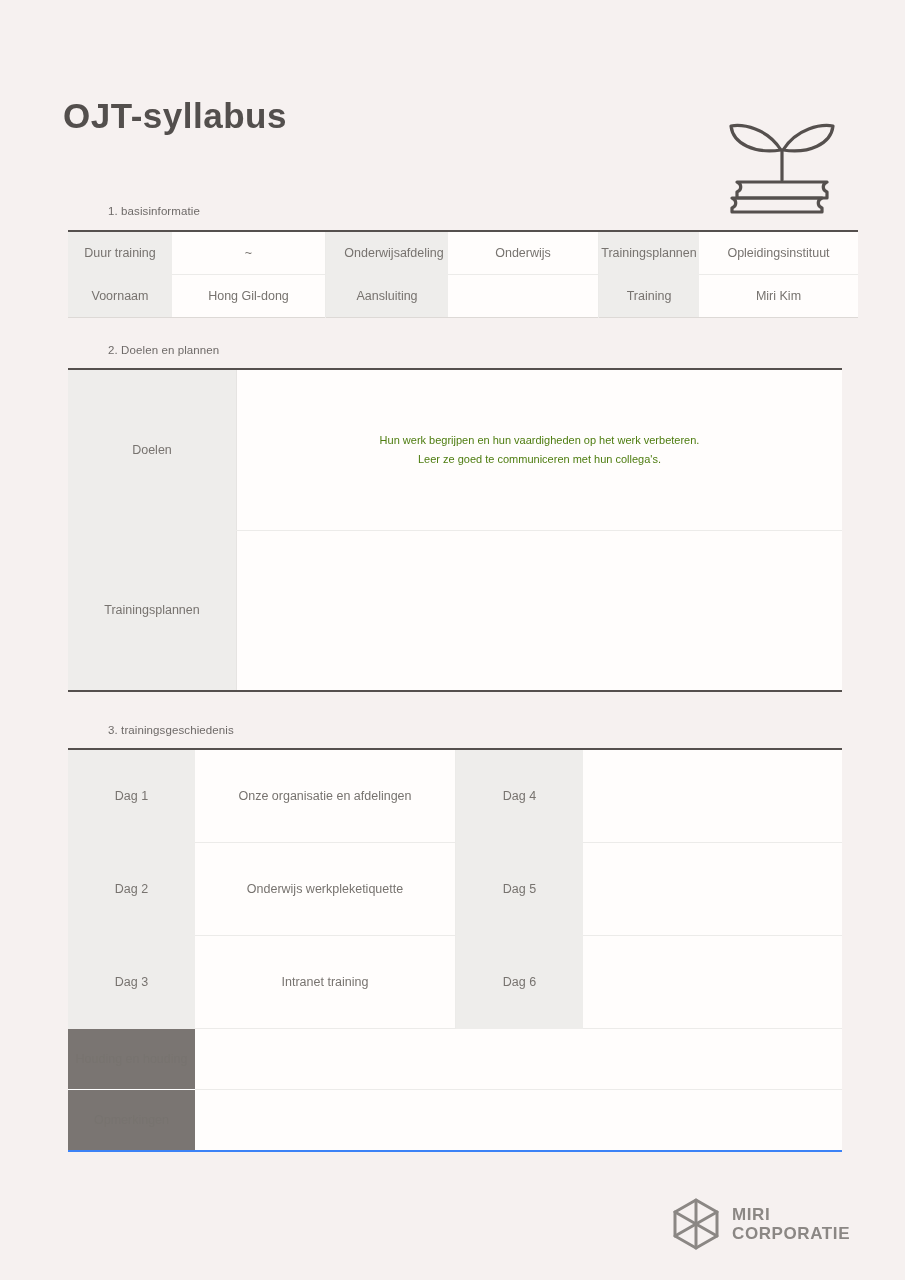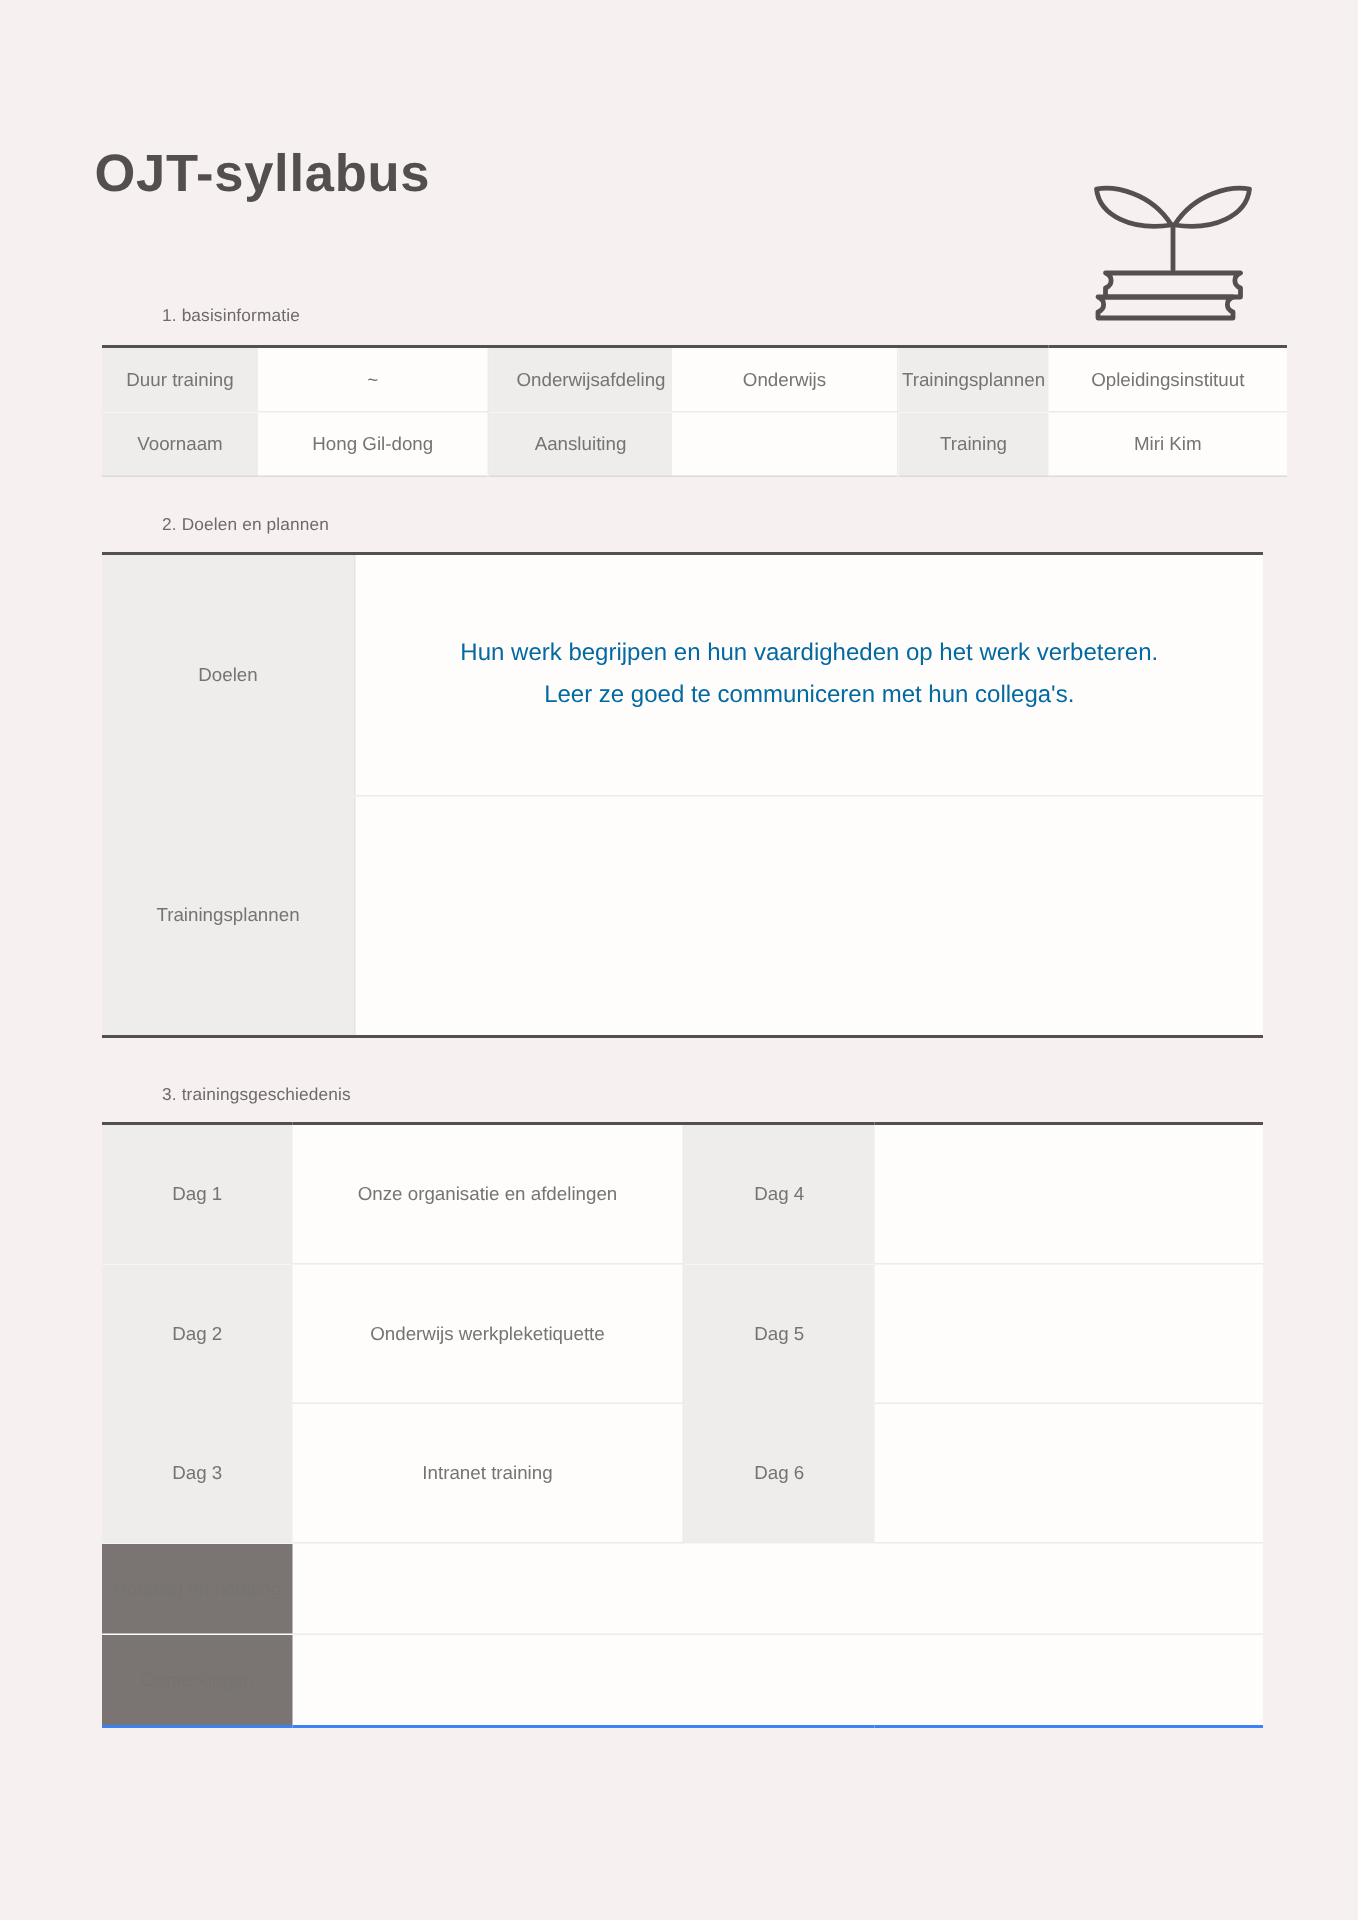--- a/index.html
+++ b/index.html
@@ -119,22 +119,22 @@
     left: 68px;
     top: 368px;
     width: 774px;
     border-bottom: 2px solid #55504e;
   }
   #table-goals td.lbl { width: 168px; }
   #table-goals td { border-right: none; }
   #table-goals td.body-cell {
     border-left: 1px solid #e6e4e2;
     line-height: 1.75;
-    font-size: 16px;
-    color: #0369a1;
+    font-size: 11px;
+    color: #4d7c0f;
   }
   #table-goals tr:last-child td { border-bottom: none; }
 
   
   #table-history {
     left: 68px;
     top: 748px;
     width: 774px;
     border-bottom: 2px solid #3b82f6;
   }
@@ -256,14 +256,33 @@
         <td class="lbl-dark">Houding en houding</td>
         <td class="val-empty" colspan="3"></td>
       </tr>
       <tr class="wide-row">
         <td class="lbl-dark">Opmerkingen</td>
         <td class="val-empty" colspan="3"></td>
       </tr>
     </tbody>
   </table>
 
+  <div class="footer-brand">
+    <div class="footer-mark">
+      <svg viewBox="0 0 48 52" xmlns="http://www.w3.org/2000/svg">
+        <g fill="none" stroke="#8b8784" stroke-width="3" stroke-linejoin="round" stroke-linecap="round">
+          <polygon points="24,2 45,14 45,38 24,50 3,38 3,14"></polygon>
+          <path d="M24 2 L 24 26"></path>
+          <path d="M24 26 L 3 38"></path>
+          <path d="M24 26 L 45 38"></path>
+          <path d="M3 14 L 24 26"></path>
+          <path d="M45 14 L 24 26"></path>
+          <path d="M24 26 L 24 50"></path>
+        </g>
+      </svg>
+    </div>
+    <div class="footer-text">
+      <div>MIRI</div>
+      <div>CORPORATIE</div>
+    </div>
+  </div>
 
 </div>
 
 </body></html>

